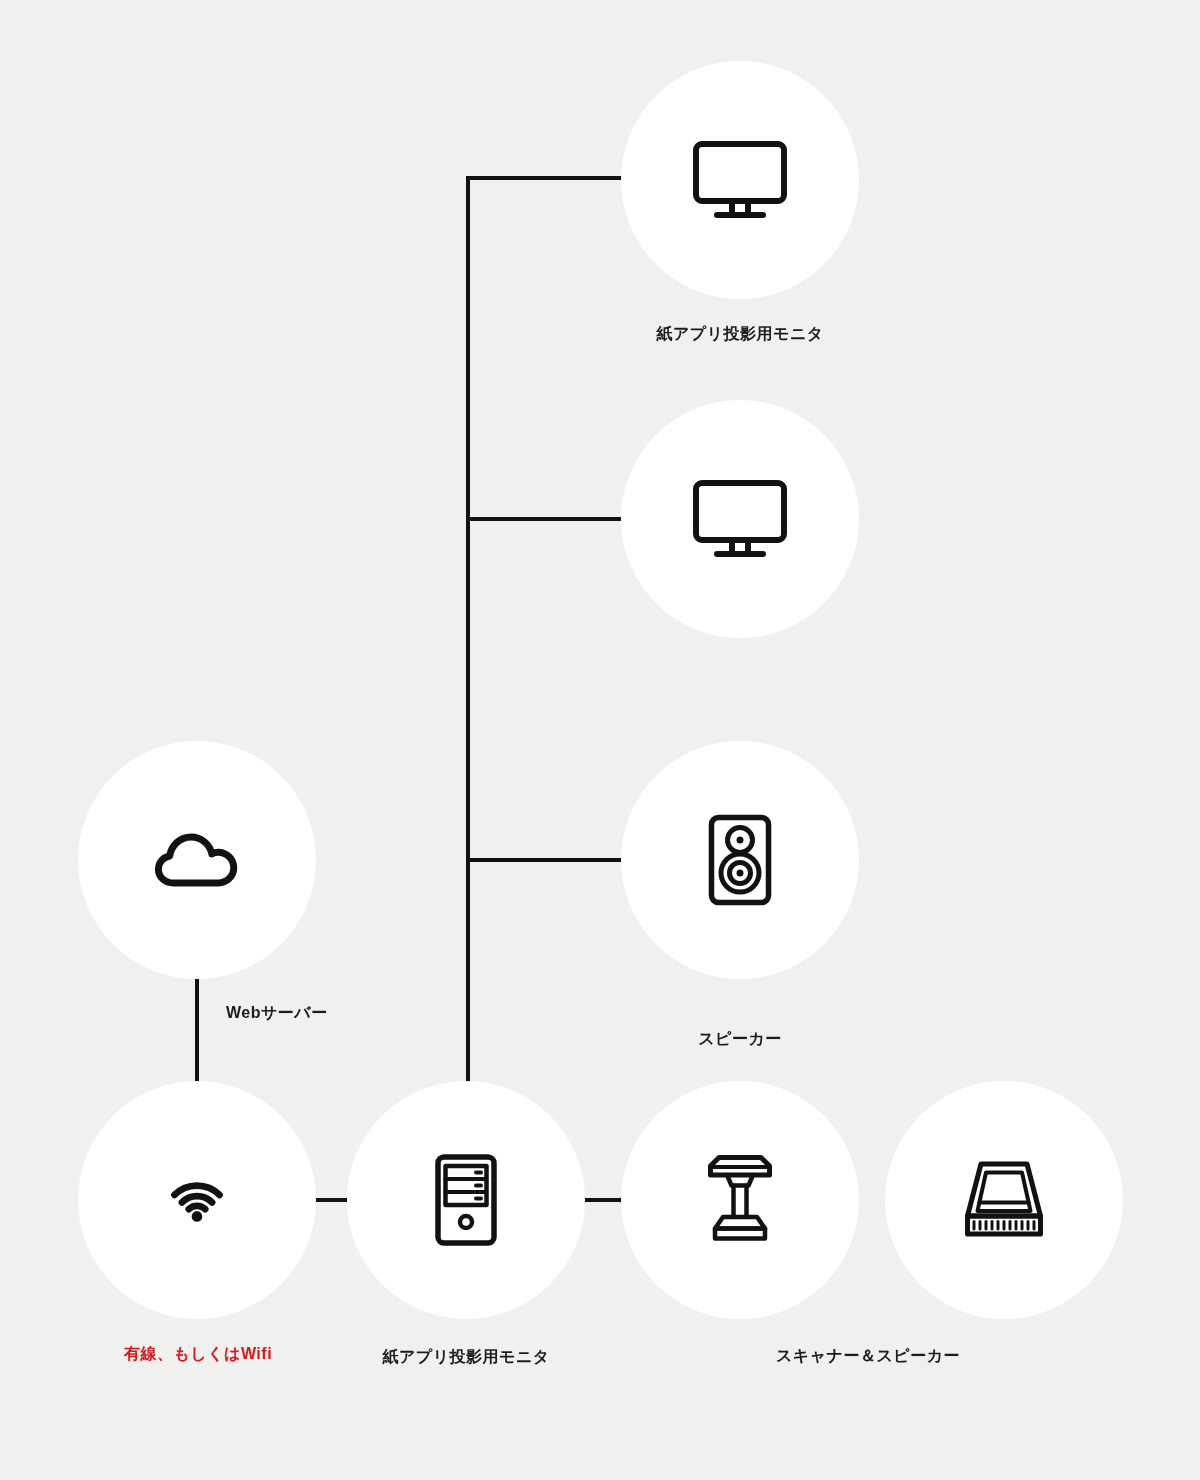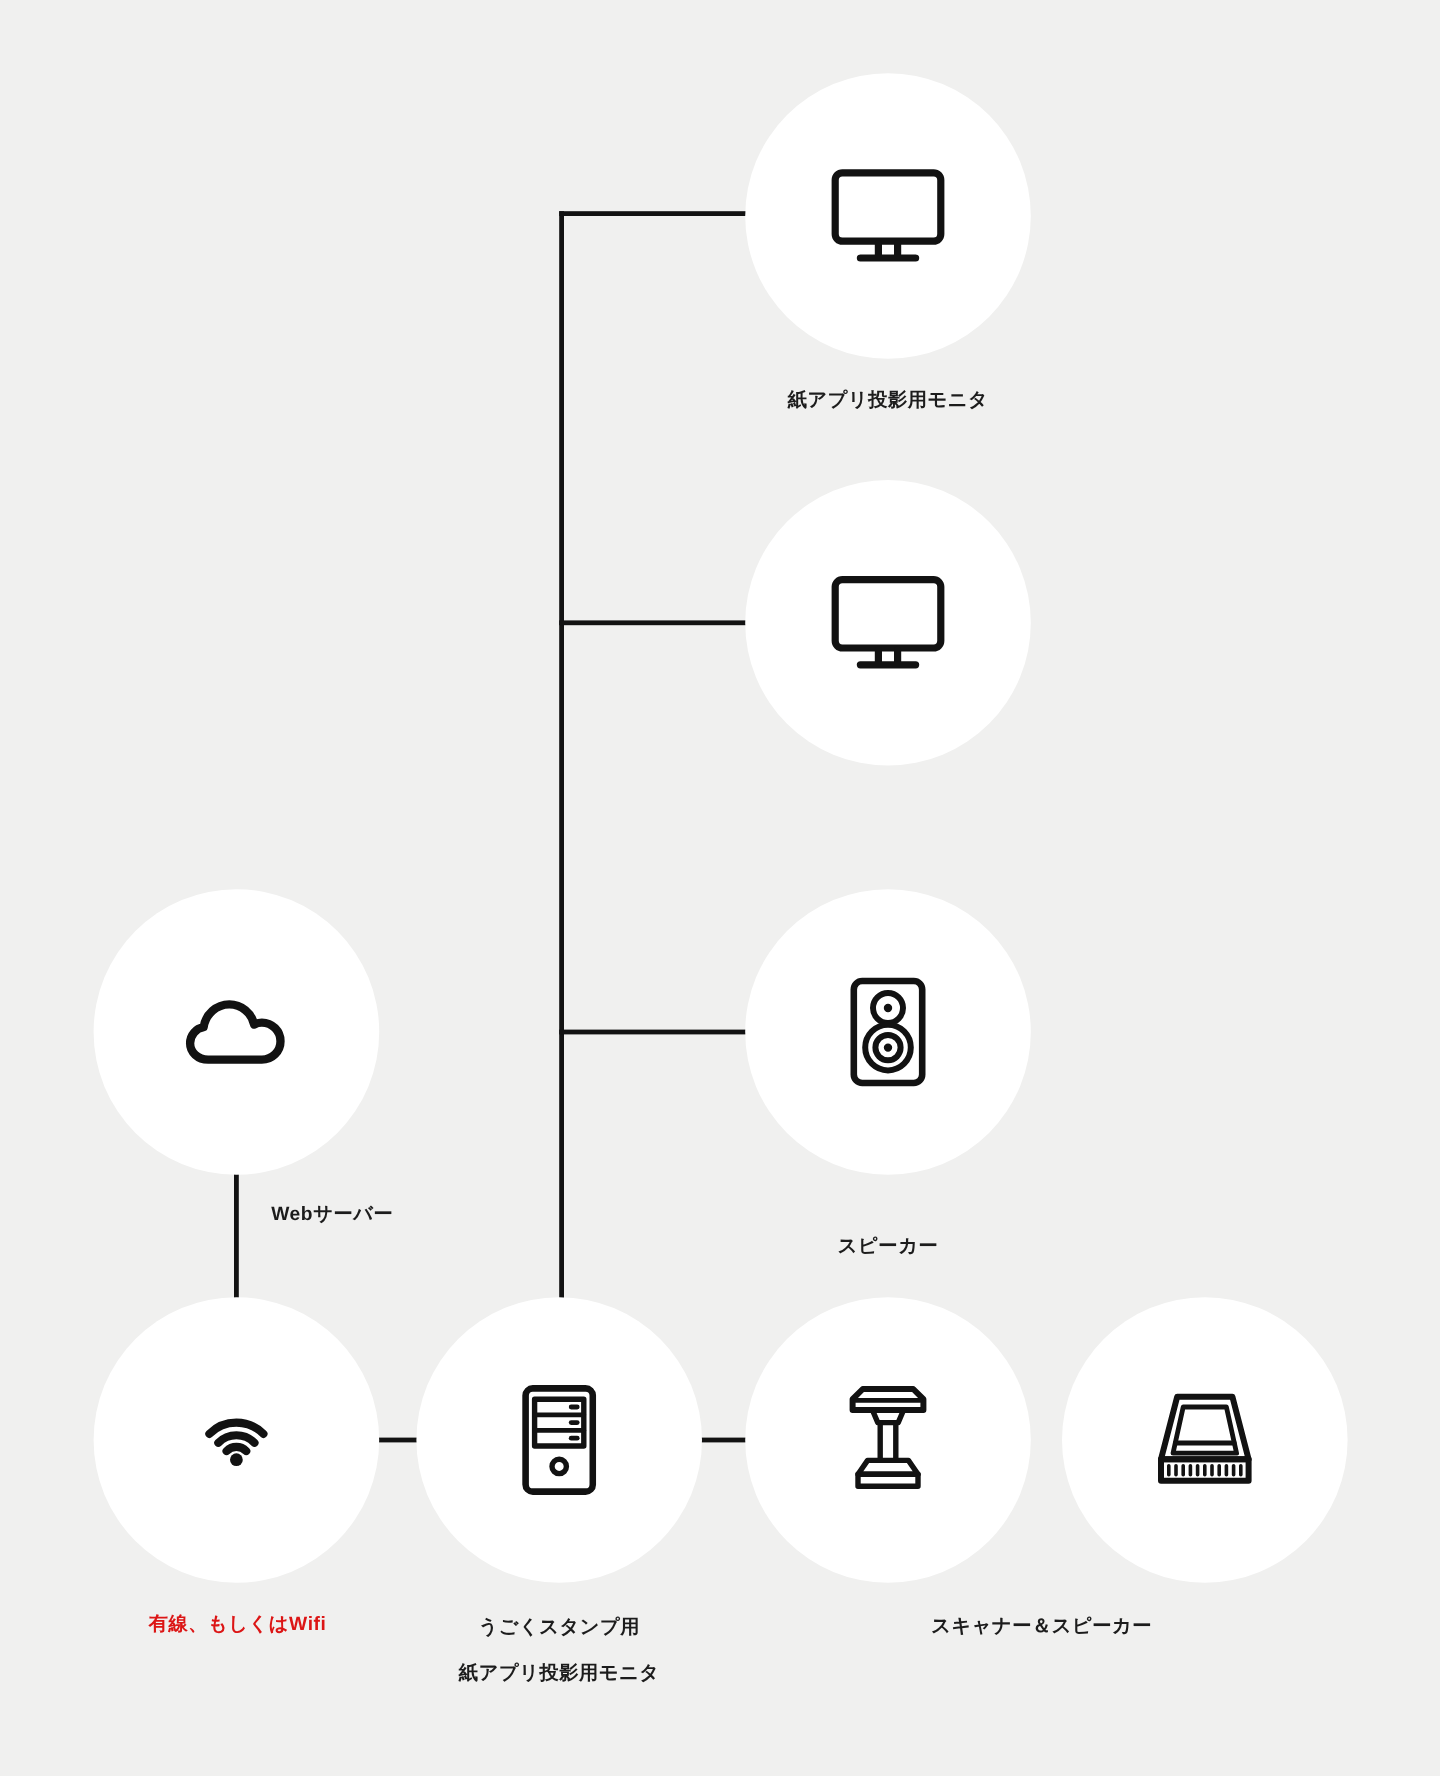--- a/index.html
+++ b/index.html
@@ -115,21 +115,20 @@
       <rect x="10.5" y="12" width="41" height="39" stroke-width="4.5"></rect>
       <line x1="10.5" y1="25" x2="51.5" y2="25" stroke-width="4"></line>
       <line x1="10.5" y1="38" x2="51.5" y2="38" stroke-width="4"></line>
       <line x1="41" y1="18.5" x2="46" y2="18.5" stroke-width="4"></line>
       <line x1="41" y1="31.5" x2="46" y2="31.5" stroke-width="4"></line>
       <line x1="41" y1="44.5" x2="46" y2="44.5" stroke-width="4"></line>
       <circle cx="31" cy="68" r="6" stroke-width="4.5"></circle>
     </svg>
   </div>
   <div class="label center two-line" style="left:316px;top:1338px;width:300px;">
-    <div>うごくスタンプ用</div>
     <div>紙アプリ投影用モニタ</div>
   </div>
 
   <div class="node" style="left:621px;top:1081px;">
     <svg class="icon" width="66" height="92" viewBox="0 0 66 92" fill="none" stroke="currentColor" stroke-width="5" stroke-linecap="round" stroke-linejoin="round">
       <path d="M12 3.5 H54 L62.5 12 V21 H3.5 V12 Z"></path>
       <line x1="6" y1="13" x2="60" y2="13" stroke-width="4"></line>
       <path d="M20 21 L24.5 31.5 H41.5 L46 21" stroke-width="4.5"></path>
       <line x1="26.5" y1="31.5" x2="26.5" y2="63" stroke-width="4.5"></line>
       <line x1="39.5" y1="31.5" x2="39.5" y2="63" stroke-width="4.5"></line>

